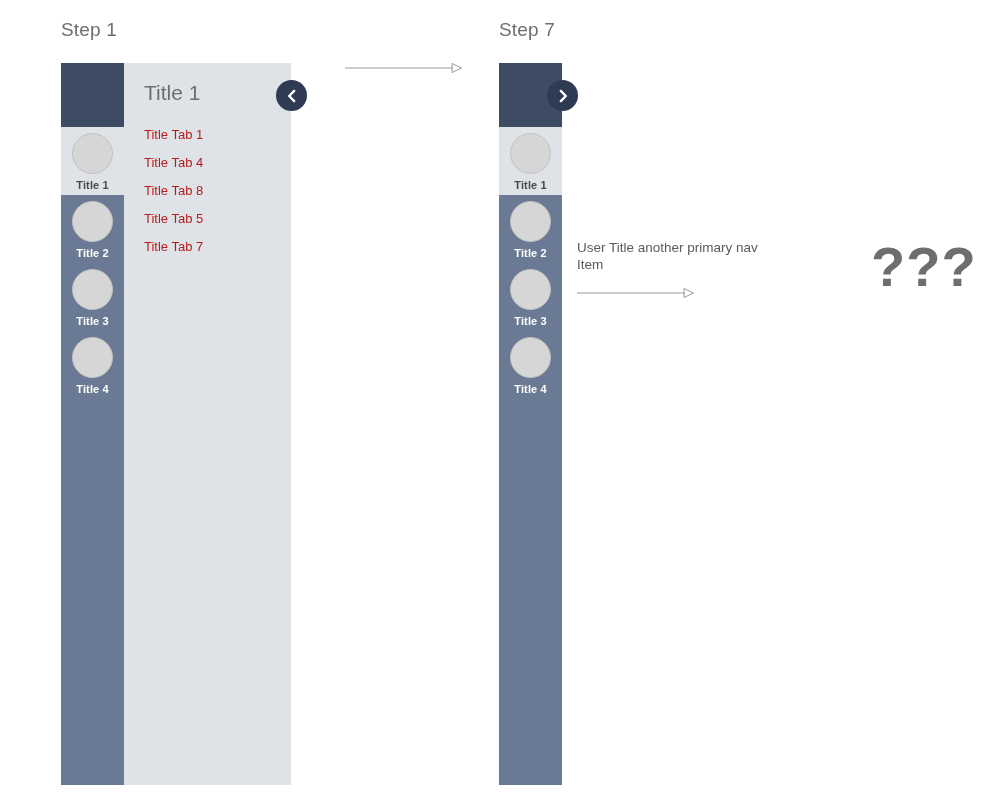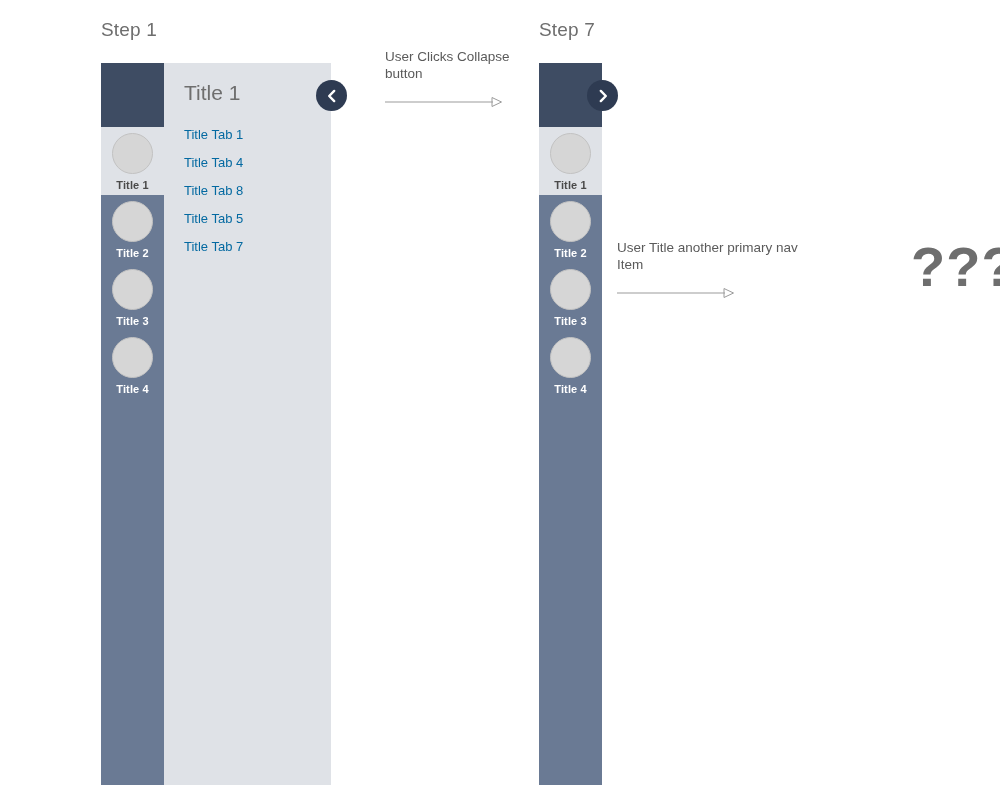--- a/index.html
+++ b/index.html
@@ -13,21 +13,20 @@
     font-family: "Liberation Sans", sans-serif;
     overflow: hidden;
     position: relative;
     -webkit-font-smoothing: antialiased;
   }
   .canvas {
     position: absolute;
     left: 0; top: 0;
     width: 799px;
     height: 800px;
-    margin-left: 40px;
   }
 
   
   .step-title {
     position: absolute;
     font-size: 19px;
     color: #6e6e6e;
     letter-spacing: 0.2px;
     white-space: nowrap;
   }
@@ -102,21 +101,21 @@
     white-space: nowrap;
   }
   .panel-tabs {
     position: absolute;
     left: 20px;
     top: 58px;
     right: 0;
   }
   .panel-tab {
     font-size: 13px;
-    color: #0369a1;
+    color: #b91c1c;
     line-height: 28px;
     white-space: nowrap;
   }
 
   
   .round-btn {
     position: absolute;
     width: 31px;
     height: 31px;
     border-radius: 50%;
@@ -200,21 +199,20 @@
 
   <div class="round-btn" id="collapse-button">
     <span>
       <svg width="14" height="14" viewBox="0 0 14 14">
         <path d="M9.2 1.9 L4.2 7 L9.2 12.1" fill="none" stroke="#ffffff" stroke-width="2.4" stroke-linecap="round" stroke-linejoin="round"></path>
       </svg>
     </span>
   </div>
 
   <div class="annotation" id="annotation-1">
-    <div class="annotation-text">User Clicks Collapse button</div>
     <div class="annotation-arrow">
       <svg width="118" height="12" viewBox="0 0 118 12">
         <line x1="0" y1="6" x2="108" y2="6" stroke="#9b9b9b" stroke-width="1"></line>
         <path d="M107 1.5 L116.5 6 L107 10.5 Z" fill="none" stroke="#9b9b9b" stroke-width="1"></path>
       </svg>
     </div>
   </div>
 
   <div class="step-title" id="step2-title">Step 7</div>
 

